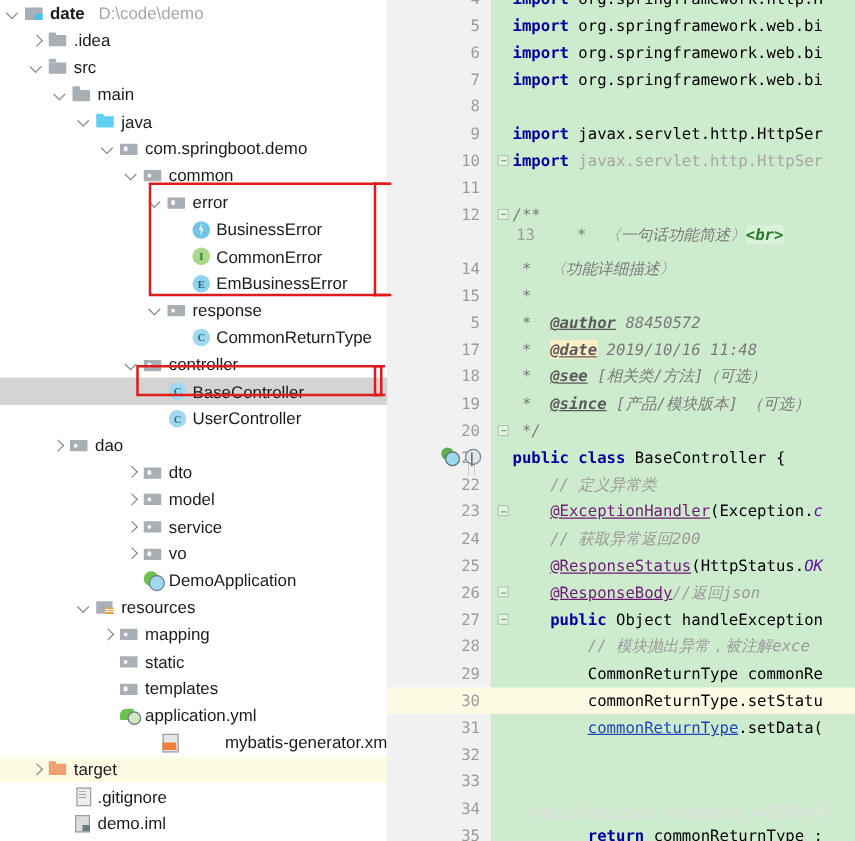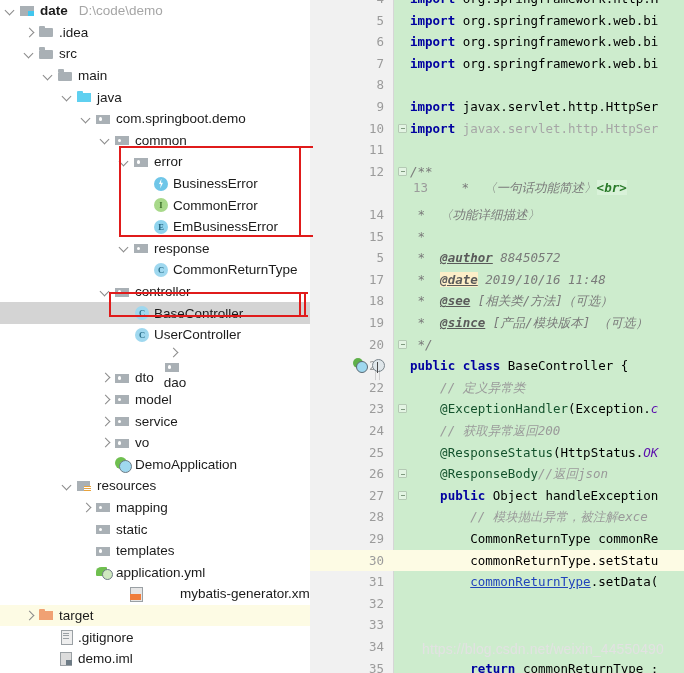--- a/index.html
+++ b/index.html
@@ -348,21 +348,21 @@
   }
   .code {
     position: absolute;
     left: 100px; top: 0;
     white-space: pre;
     font-family: "DejaVu Sans Mono", monospace;
     font-size: 12.5px;
     color: #000000;
   }
   .kw   { color: #0000a0; font-weight: bold; }
-  .anno { color: #14532d; }
+  .anno { color: #701a75; text-decoration: underline; }
   .cmt  { color: #9a9a9a; font-style: italic; }
   .fld  { color: #5c0ead; font-style: italic; }
   .jdoc { color: #7a7a7a; font-style: italic; }
   .jtag { color: #5a5a5a; font-weight: bold; font-style: italic; text-decoration: underline; }
   .jtag-h { background: #fdeec8; }
   .brtag{ color: #2a7a2a; font-weight: bold; font-style: italic; background: #d9f2d9; }
   .gray { color: #a6a6a6; }
   .link { color: #2244bb; text-decoration: underline; }
 
   .foldmark {
@@ -530,21 +530,21 @@
           </span>
           <span class="tree-label">BaseController</span>
         </div>
         <div class="tree-row" style="padding-left: 118px;">
           <span class="arrow none"></span>
           <span class="icon ">
             <span class="badge cls">C</span>
           </span>
           <span class="tree-label">UserController</span>
         </div>
-        <div class="tree-row" style="padding-left: 40px; flex-direction: column;">
+        <div class="tree-row" style="padding-left: 40px;">
           <span class="arrow right"></span>
           <span class="icon ic-package"></span>
           <span class="tree-label">dao</span>
         </div>
         <div class="tree-row" style="padding-left: 99px;">
           <span class="arrow right"></span>
           <span class="icon ic-package"></span>
           <span class="tree-label">dto</span>
         </div>
         <div class="tree-row" style="padding-left: 99px;">

